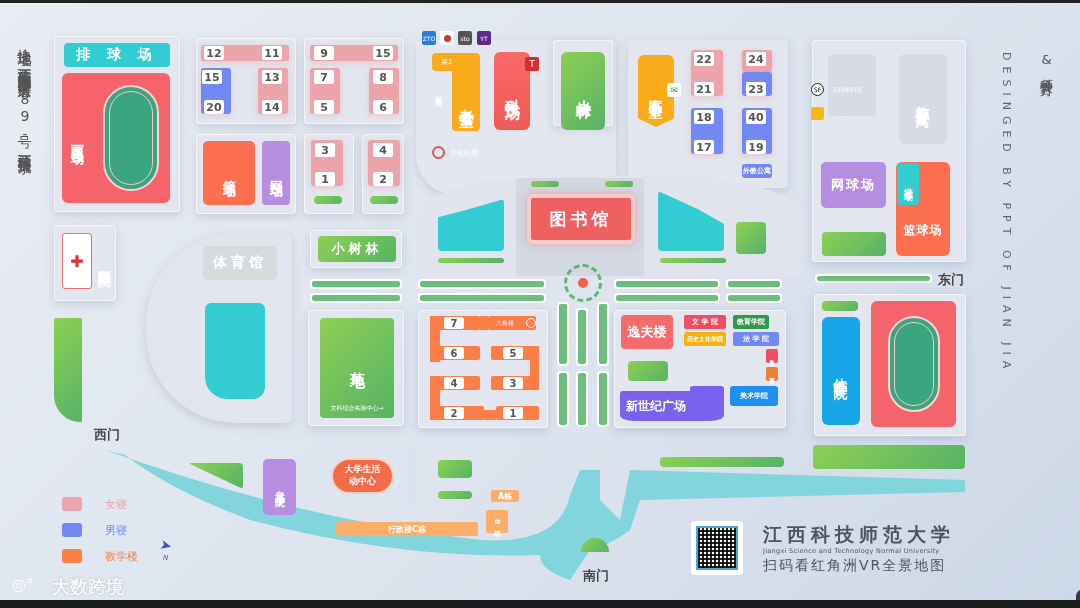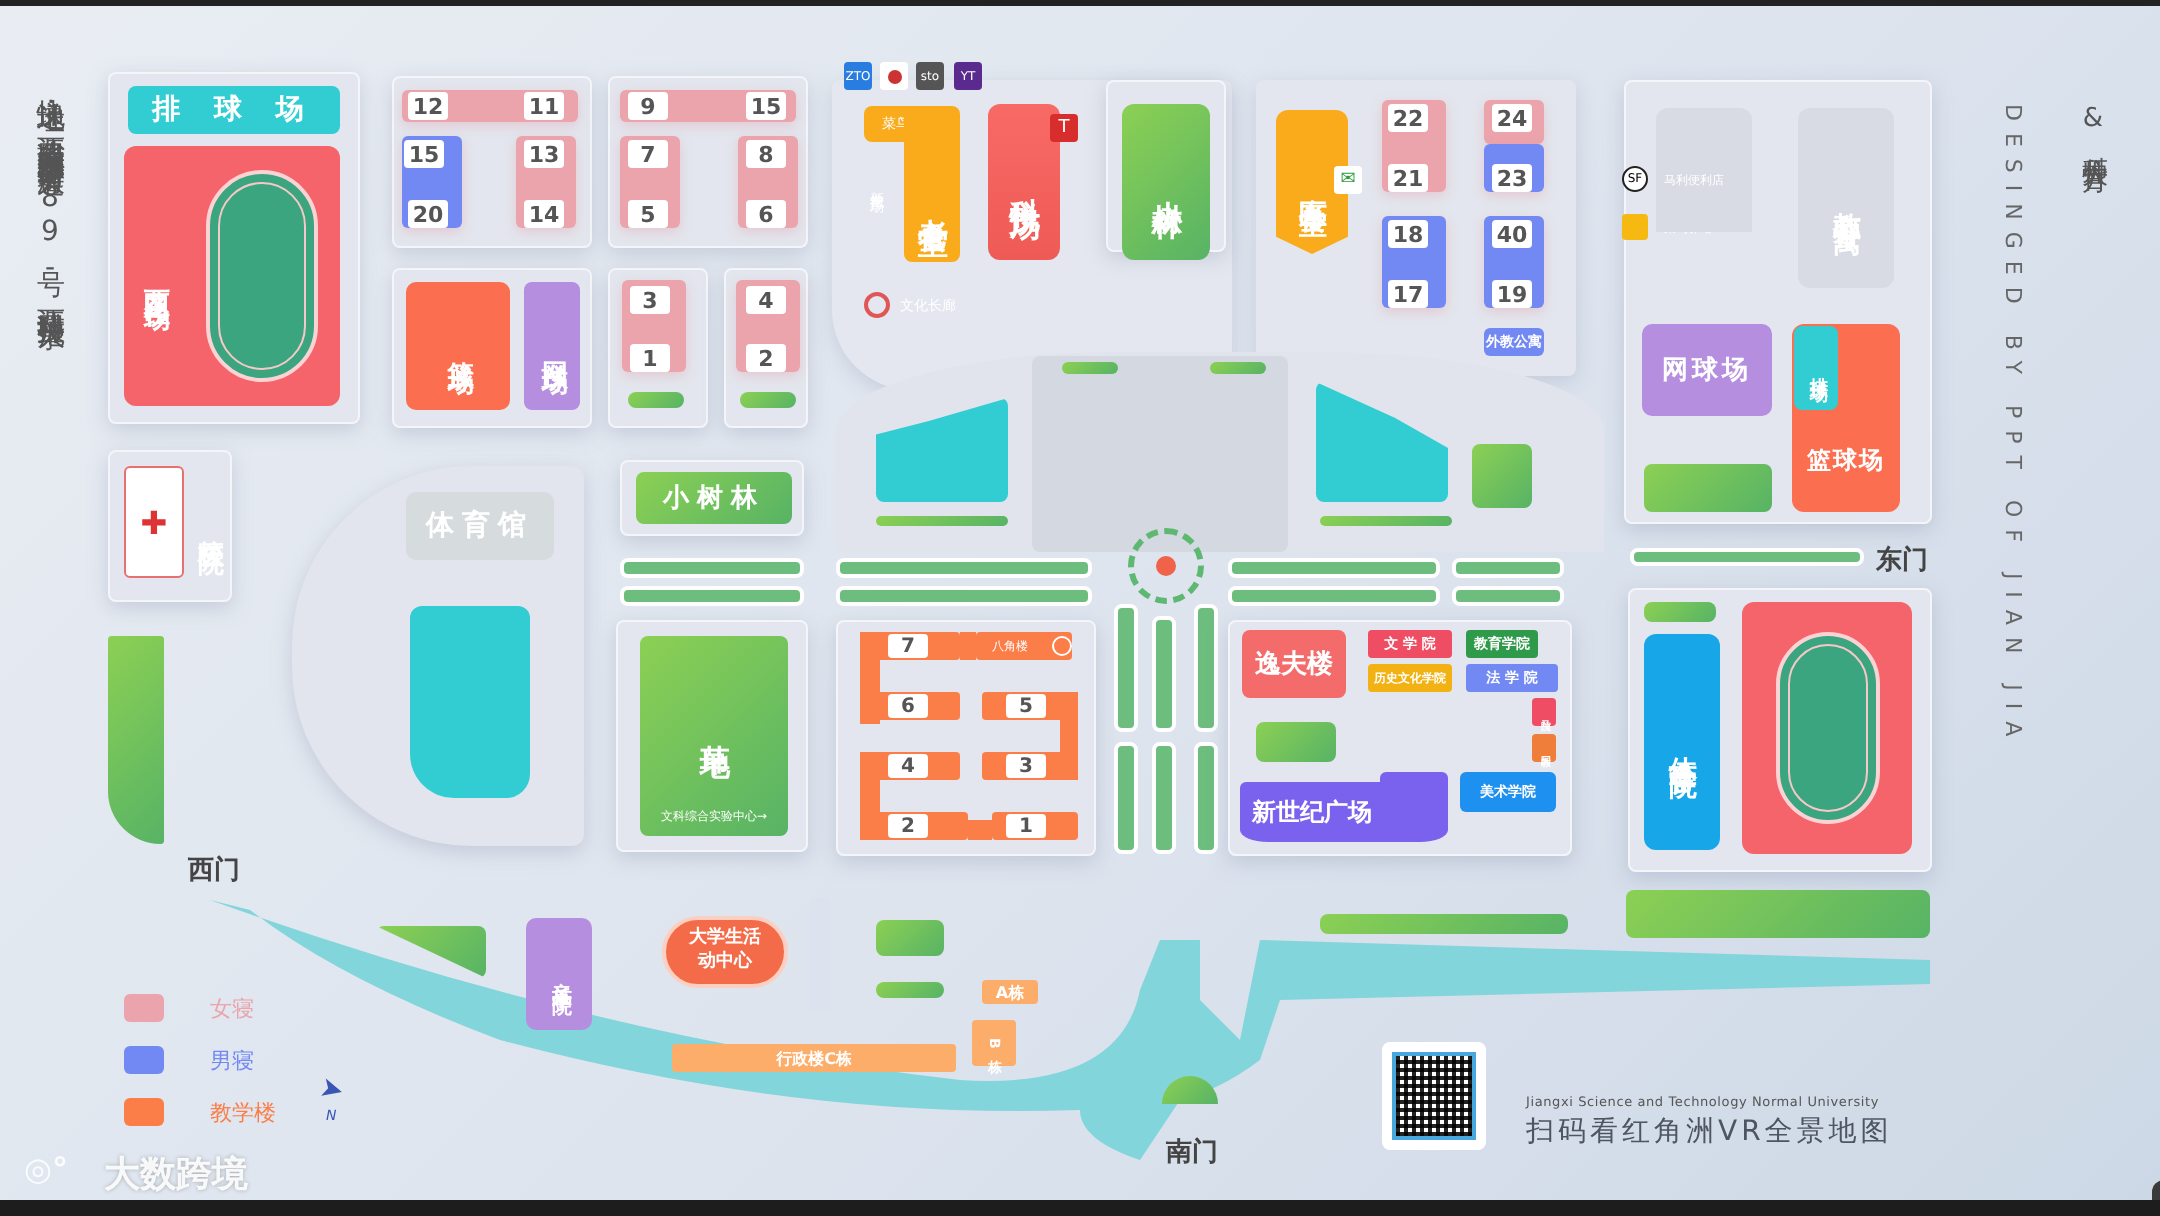--- a/index.html
+++ b/index.html
@@ -156,20 +156,21 @@
 
   <div class="eng" style="left:1000px;top:52px;height:420px">DESINGED BY PPT OF JIAN JIA</div>
   <div class="side-text" style="left:1037px;top:52px;font-size:13px">&amp;科师大官方</div>
 
   <div class="abs" style="left:418px;top:176px;width:384px;height:100px;background:#e1e4ec;border-radius:140px 140px 0 0/40px 40px 0 0"></div>
   <div class="abs teal" style="left:438px;top:199px;width:66px;height:52px;clip-path:polygon(0 35%,40% 22%,100% 0,100% 100%,0 100%);border-radius:4px"></div>
   <div class="abs green" style="left:438px;top:258px;width:66px;height:5px"></div>
   <div class="abs" style="left:516px;top:178px;width:128px;height:98px;background:#d4d8e1;border-radius:4px"></div>
   <div class="abs green" style="left:531px;top:181px;width:28px;height:6px"></div>
   <div class="abs green" style="left:605px;top:181px;width:28px;height:6px"></div>
+  <div class="abs lbl" style="left:527px;top:194px;width:108px;height:50px;background:#ee6060;border:4px solid #fbc9c9;border-radius:6px;font-size:17px;letter-spacing:4px;box-shadow:0 0 8px rgba(240,120,120,.5)">图书馆</div>
   <div class="abs teal" style="left:658px;top:191px;width:66px;height:60px;clip-path:polygon(0 0,60% 30%,100% 55%,100% 100%,0 100%);border-radius:4px"></div>
   <div class="abs green" style="left:660px;top:258px;width:66px;height:5px"></div>
   <div class="abs green" style="left:736px;top:222px;width:30px;height:32px;border-radius:4px"></div>
 
   <div class="abs" style="left:564px;top:264px;width:38px;height:38px;border:3px dashed #5eb872;border-radius:50%"></div>
   <div class="abs" style="left:578px;top:278px;width:10px;height:10px;background:#f06249;border-radius:50%"></div>
 
   <div class="abs gbar" style="left:310px;top:279px;width:92px;height:10px"></div>
   <div class="abs gbar" style="left:310px;top:293px;width:92px;height:10px"></div>
   <div class="abs gbar" style="left:418px;top:279px;width:128px;height:10px"></div>
@@ -255,19 +256,20 @@
   <div class="abs" style="left:105px;top:549px;font-size:11px;color:#fb7d48">教学楼</div>
   <div class="abs" style="left:160px;top:537px;color:#3a56b5;font-size:14px;transform:rotate(15deg)">➤</div>
   <div class="abs" style="left:163px;top:554px;color:#3a56b5;font-size:7px;font-style:italic">N</div>
 
   <div class="abs" style="left:12px;top:575px;color:rgba(255,255,255,.85);font-size:16px;font-weight:bold">◎°</div>
   <div class="abs" style="left:52px;top:575px;color:rgba(255,255,255,.9);font-size:18px;font-weight:bold;text-shadow:0 0 2px rgba(0,0,0,.25)">大数跨境</div>
 
   <div class="abs" style="left:691px;top:521px;width:52px;height:54px;background:#fff;border-radius:4px;padding:5px">
     <div style="width:100%;height:100%;background:repeating-linear-gradient(90deg,#222 0 2px,#fff 2px 4px),repeating-linear-gradient(0deg,#222 0 2px,#fff 2px 4px);background-blend-mode:multiply;border:2px solid #4aa7dd"></div>
   </div>
+  <div class="abs" style="left:763px;top:522px;font-size:19px;font-weight:bold;color:#4d5560;letter-spacing:5px">江西科技师范大学</div>
   <div class="abs" style="left:763px;top:547px;font-size:6.5px;color:#555;letter-spacing:.3px">Jiangxi Science and Technology Normal University</div>
   <div class="abs" style="left:763px;top:557px;font-size:14px;font-weight:normal;color:#4d5560;letter-spacing:2px">扫码看红角洲VR全景地图</div>
 
   <div class="abs" style="left:1076px;top:590px;width:40px;height:18px;background:#3a3a3a;border-radius:6px 6px 0 0;color:#fde047;font-size:12px;display:flex;align-items:center;justify-content:center">1/6</div>
 
   <div class="botbar"></div>
 </div>
 
 </body></html>

